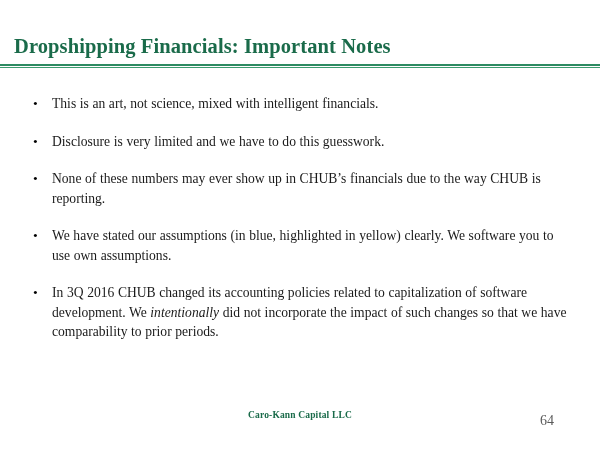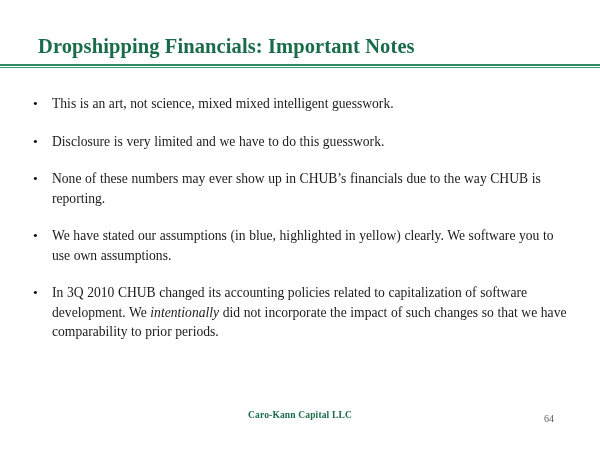--- a/index.html
+++ b/index.html
@@ -30,24 +30,23 @@
     top: 33px;
     width: 600px;
   }
 
   #slide-title {
     font-family: "Liberation Serif", "DejaVu Serif", serif;
     font-size: 20.5px;
     font-weight: bold;
     color: #1a6b4a;
     letter-spacing: 0.1px;
-    padding-left: 30px;
+    padding-left: 14px;
     line-height: 26px;
     white-space: nowrap;
-    margin-left: 8px;
   }
 
   
   #title-rule {
     position: absolute;
     left: 0;
     top: 64px;
     width: 600px;
     height: 5px;
   }
@@ -133,21 +132,21 @@
     font-weight: bold;
     color: #1a6b4a;
     letter-spacing: 0.15px;
   }
 
   #footer-page-number {
     position: absolute;
     right: 18px;
     top: 3px;
     font-family: "Liberation Serif", "DejaVu Serif", serif;
-    font-size: 10px;
+    font-size: 14px;
     color: #5a5a5a;
   }
 </style>
 </head>
 <body>
 
 <div id="slide">
 
   <div id="title-block">
     <div id="slide-title">Dropshipping Financials: Important Notes</div>
@@ -156,41 +155,41 @@
   <div id="title-rule">
     <div class="rule-thick"></div>
     <div class="rule-gap"></div>
     <div class="rule-thin"></div>
   </div>
 
   <div id="body">
 
     <div class="bullet-row">
       <span class="bullet-marker">•</span>
-      <span class="bullet-text">This is an art, not science, mixed mixed intelligent guesswork.</span>
+      <span class="bullet-text">This is an art, not science, mixed with intelligent financials.</span>
     </div>
 
     <div class="bullet-row">
       <span class="bullet-marker">•</span>
       <span class="bullet-text">Disclosure is very limited and we have to do this guesswork.</span>
     </div>
 
     <div class="bullet-row">
       <span class="bullet-marker">•</span>
       <span class="bullet-text">None of these numbers may ever show up in CHUB’s financials due to the way CHUB is reporting.</span>
     </div>
 
     <div class="bullet-row">
       <span class="bullet-marker">•</span>
       <span class="bullet-text">We have stated our assumptions (in blue, highlighted in yellow) clearly.  We software you to use own assumptions.</span>
     </div>
 
     <div class="bullet-row">
       <span class="bullet-marker">•</span>
-      <span class="bullet-text"><span>In 3Q 2010 CHUB changed its accounting policies related to capitalization of software development.  We </span><em>intentionally</em><span> did not incorporate the impact of such changes so that we have comparability to prior periods.</span></span>
+      <span class="bullet-text"><span>In 3Q 2016 CHUB changed its accounting policies related to capitalization of software development.  We </span><em>intentionally</em><span> did not incorporate the impact of such changes so that we have comparability to prior periods.</span></span>
     </div>
 
   </div>
 
   <div id="footer">
     <div id="footer-company">Caro-Kann Capital LLC</div>
     <div id="footer-page-number">64</div>
   </div>
 
 </div>

